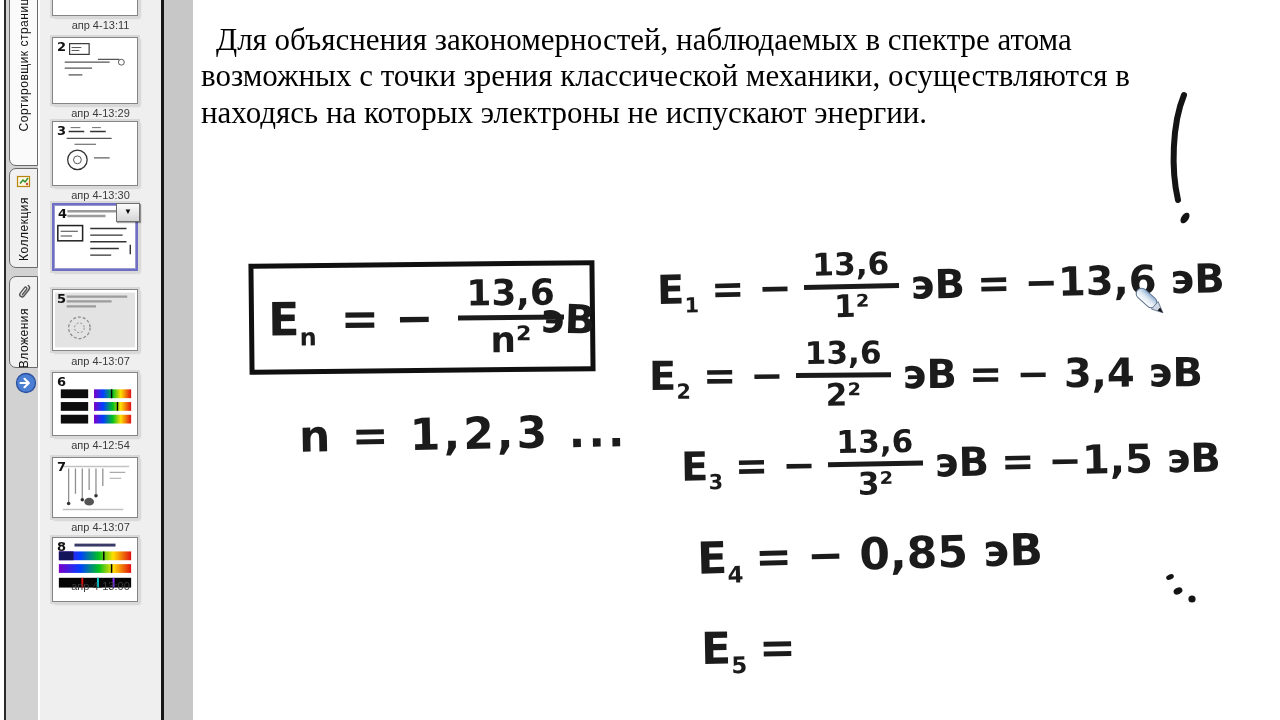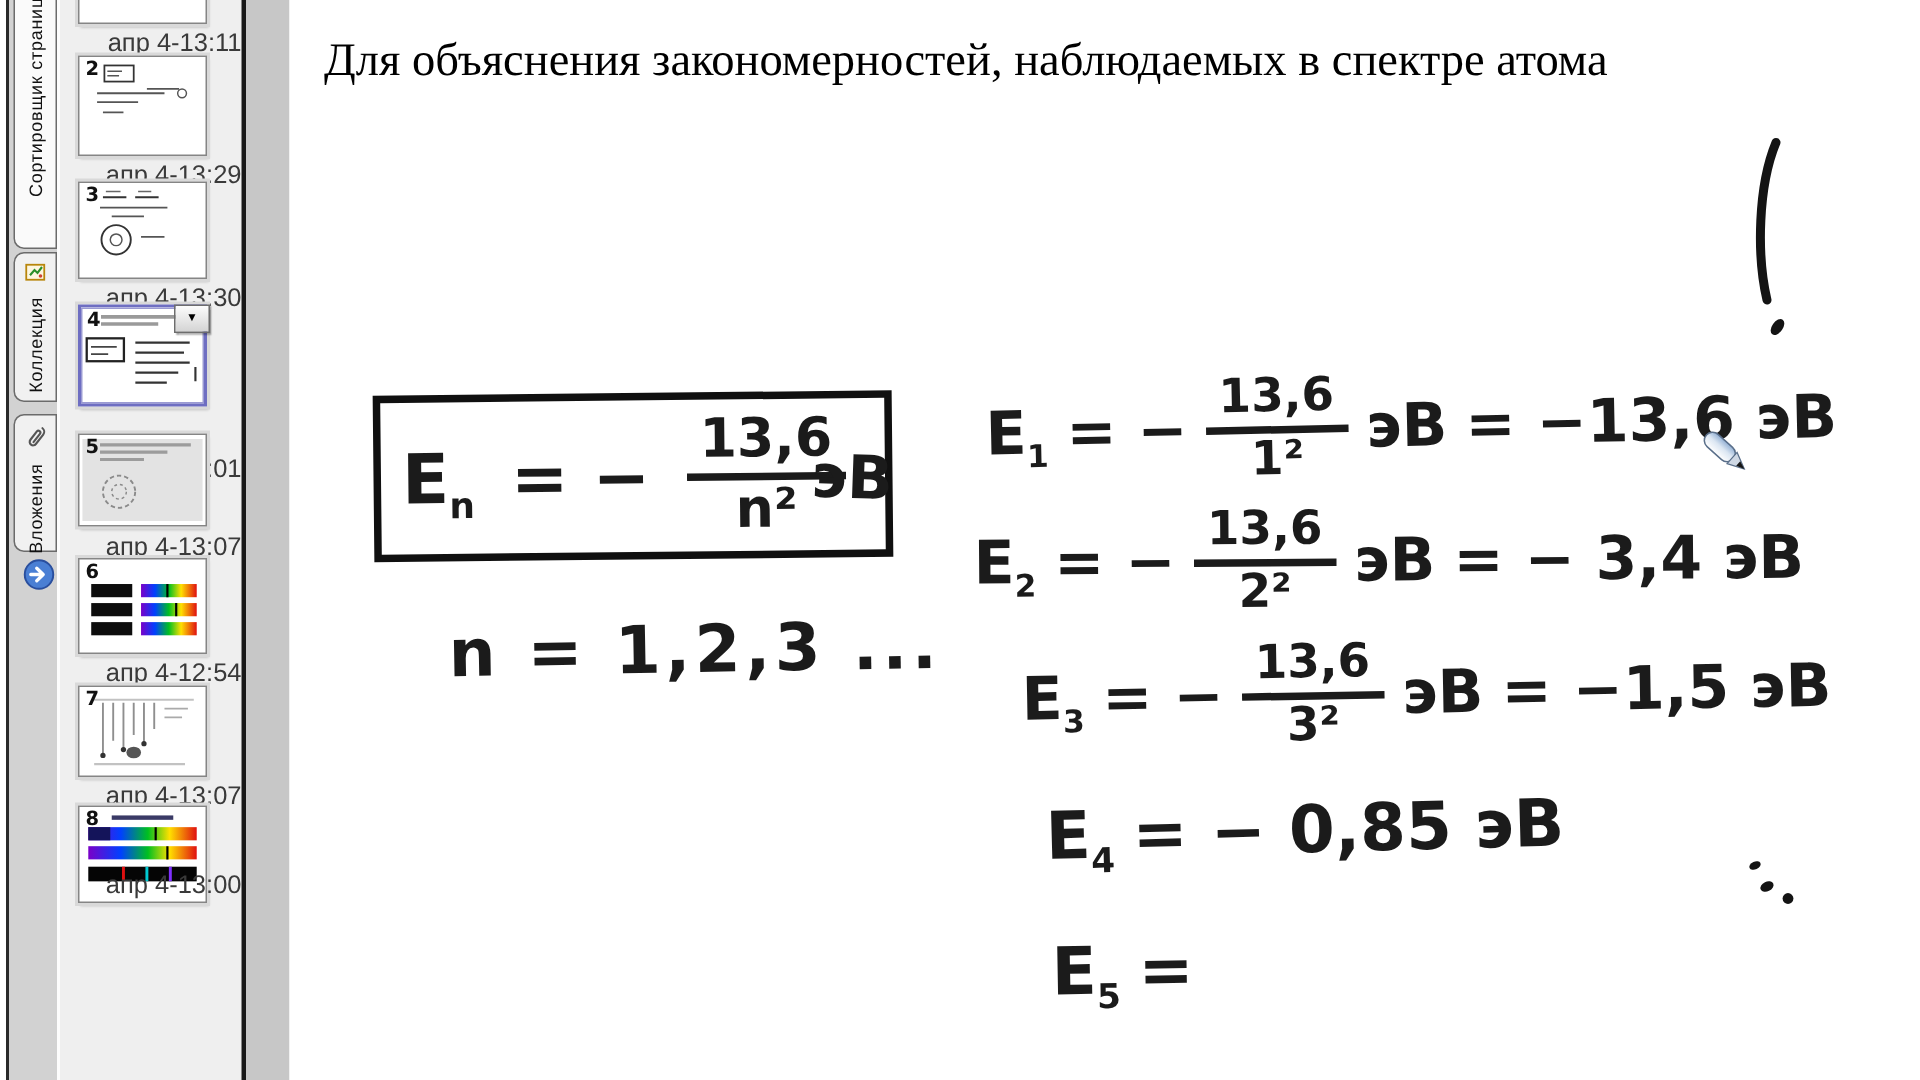--- a/index.html
+++ b/index.html
@@ -28,21 +28,21 @@
   .divider{position:absolute;left:161px;top:0;width:3px;height:720px;background:#171717;}
   .gutter{position:absolute;left:164px;top:0;width:29px;height:720px;background:#c7c7c7;}
 
   .thumb{position:absolute;left:12px;width:86px;background:#fff;border:1px solid #858585;
          box-shadow:0 0 0 2px #d9d9d9,1.5px 2px 2px rgba(0,0,0,.28);box-sizing:border-box;}
   .thumb.selected{border:2px solid #6e6ec2;box-shadow:0 0 0 2px #d9d9d9,0 0 0 1px #9a9ad2 inset,
                   1.5px 2px 2px rgba(0,0,0,.28);}
   .thumb svg{display:block;width:100%;height:100%;}
   .thumb-num{position:absolute;left:4px;top:1px;font-size:13px;font-weight:bold;color:#111;
              font-family:"DejaVu Sans",sans-serif;}
-  .ts{position:absolute;left:0;width:121px;text-align:right;font-size:17px;color:#3a3a3a;}
+  .ts{position:absolute;left:0;width:121px;text-align:center;font-size:11px;color:#3a3a3a;}
 
   .pgbtn{position:absolute;right:-4px;top:-2px;width:22px;height:17px;
          background:linear-gradient(#fcfcfc,#d4d4d4);border:1px solid #6d6d6d;
          box-shadow:1px 1px 1px rgba(0,0,0,.35);font-size:8px;line-height:15px;
          text-align:center;color:#000;cursor:default;}
 
   
   .page{position:absolute;left:193px;top:0;width:1238px;height:720px;background:#fff;}
 
   .doc{position:absolute;left:8px;top:22px;font-family:"Liberation Serif",serif;
@@ -226,20 +226,22 @@
 
   </div>
 
   <div class="divider"></div>
   <div class="gutter"></div>
 
   <div class="page">
 
     <div class="doc">
       <div class="ind">Для объяснения закономерностей, наблюдаемых в спектре атома</div>
+      <div>возможных с точки зрения классической механики, осуществляются в</div>
+      <div>находясь на которых электроны не испускают энергии.</div>
     </div>
 
     <div class="hw" style="left:56px;top:262px;font-size:46px;transform:rotate(-0.6deg);">
       <div class="fbox gap">
         <span class="lhs"><span>E</span><sub>n</sub></span>
         <span>= −</span>
         <span class="frac">
             <span class="fn">13,6</span>
             <span class="fd">n²</span>
           </span>

